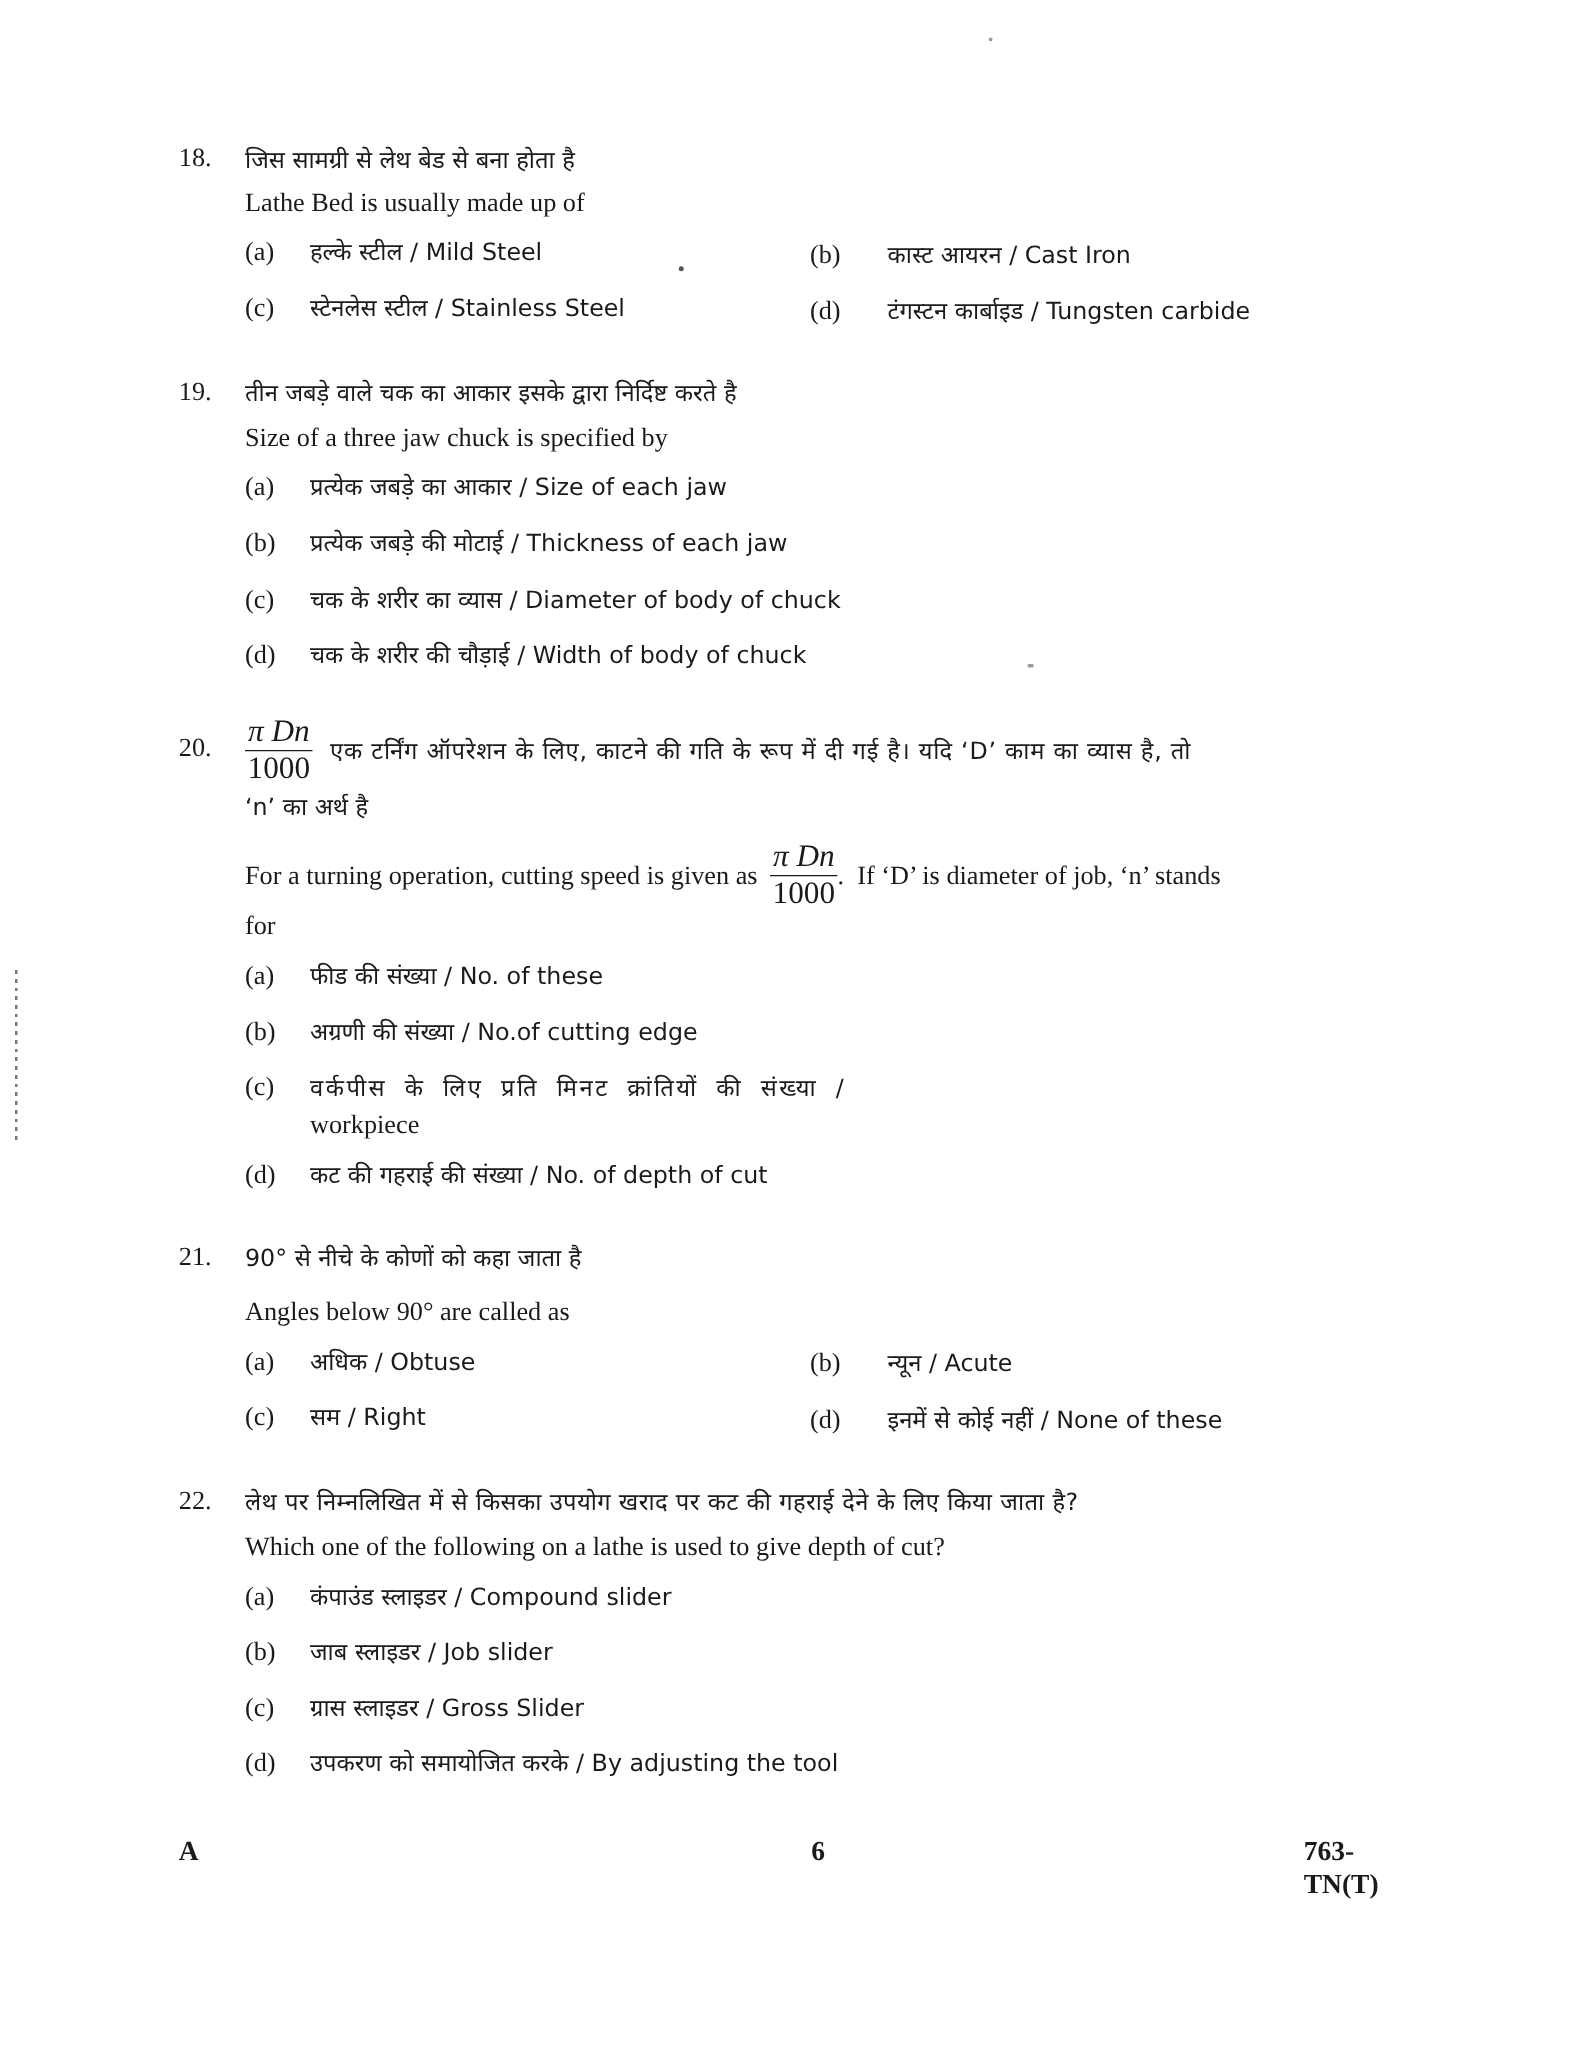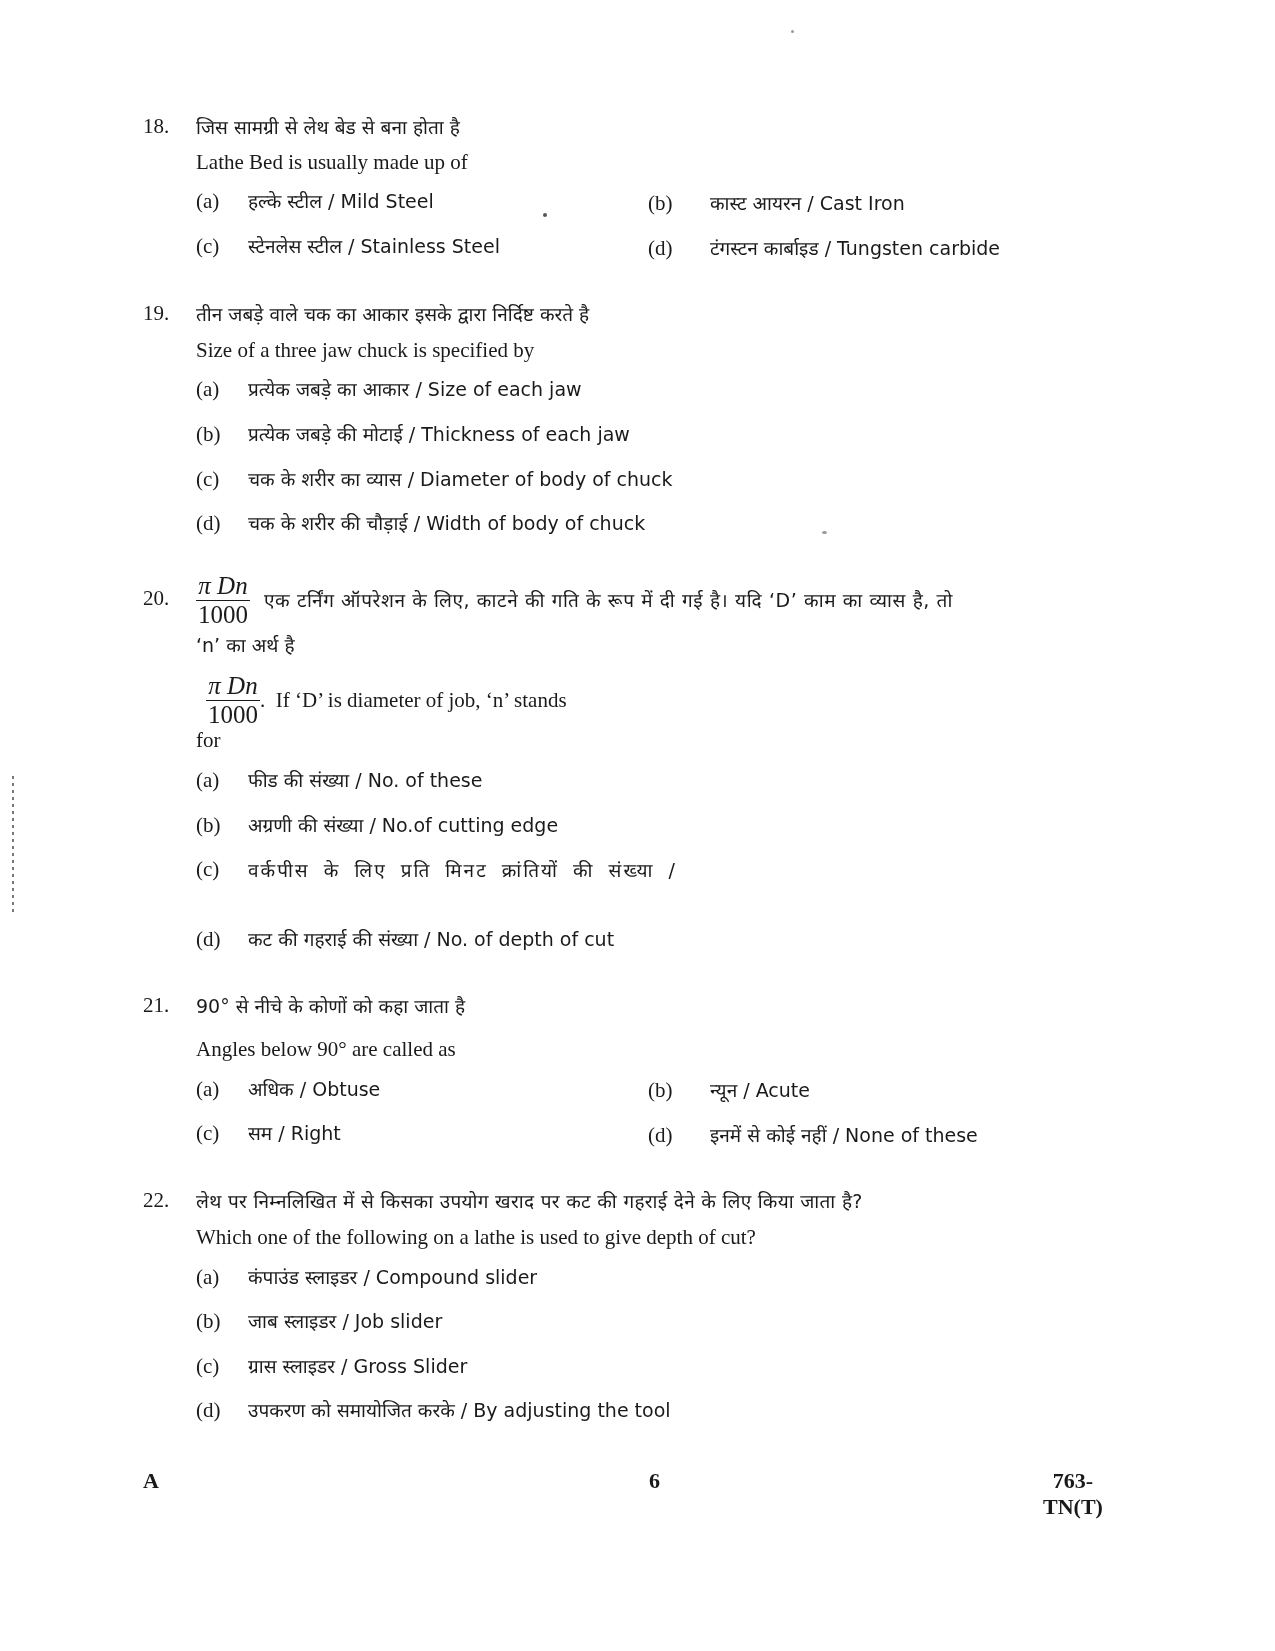--- a/index.html
+++ b/index.html
@@ -90,39 +90,41 @@
     <div class="line" style="top:556px;display:flex;align-items:center;">
       <span class="frac">
         <span class="num">π Dn</span>
         <span class="den">1000</span>
       </span>
       <span class="hi" style="margin-left:14px;letter-spacing:0.6px;">एक टर्निंग ऑपरेशन के लिए, काटने की गति के रूप में दी गई है। यदि ‘D’ काम का व्यास है, तो</span>
     </div>
     <span class="line hi" style="top:616px;">‘n’ का अर्थ है</span>
 
     <div class="line" style="top:656px;display:flex;align-items:center;">
+      <span>For a turning operation, cutting speed is given as</span>
       <span class="frac" style="margin-left:10px;">
         <span class="num">π Dn</span>
         <span class="den">1000</span>
       </span>
       <span style="white-space:pre;">.  If ‘D’ is diameter of job, ‘n’ stands</span>
     </div>
     <span class="line" style="top:712px;">for</span>
 
     <div class="opt" style="left:196px;top:751px;">
       <span class="lbl">(a)</span><span class="hi">फीड की संख्या / No. of these</span>
     </div>
     <div class="opt" style="left:196px;top:796px;">
       <span class="lbl">(b)</span><span class="hi">अग्रणी की संख्या / No.of cutting edge</span>
     </div>
     <div class="opt" style="left:196px;top:841px;">
       <span class="lbl" style="vertical-align:top;">(c)</span><span style="display:inline-block;width:894px;vertical-align:top;">
         <span class="justify">
           <span class="hi" style="letter-spacing:2px;word-spacing:6px;">वर्कपीस के लिए प्रति मिनट क्रांतियों की संख्या /</span>
         </span>
+        <span style="display:block;margin-top:4px;">workpiece</span>
       </span>
     </div>
     <div class="opt" style="left:196px;top:910px;">
       <span class="lbl">(d)</span><span class="hi">कट की गहराई की संख्या / No. of depth of cut</span>
     </div>
   </div>
 
   <div class="q">
     <span class="qnum" style="top:977px;">21.</span>
     <span class="line hi" style="top:977px;">90° से नीचे के कोणों को कहा जाता है</span>
@@ -156,15 +158,15 @@
     <div class="opt" style="left:196px;top:1337px;">
       <span class="lbl">(c)</span><span class="hi">ग्रास स्लाइडर / Gross Slider</span>
     </div>
     <div class="opt" style="left:196px;top:1381px;">
       <span class="lbl">(d)</span><span class="hi">उपकरण को समायोजित करके / By adjusting the tool</span>
     </div>
   </div>
 
   <span class="footer" style="left:143px;">A</span>
   <span class="footer" style="left:649px;">6</span>
-  <span class="footer" style="left:1043px;text-align:center;">763-TN(T)</span>
+  <span class="footer" style="left:1043px;">763-TN(T)</span>
 
 </div>
 
 </body></html>

